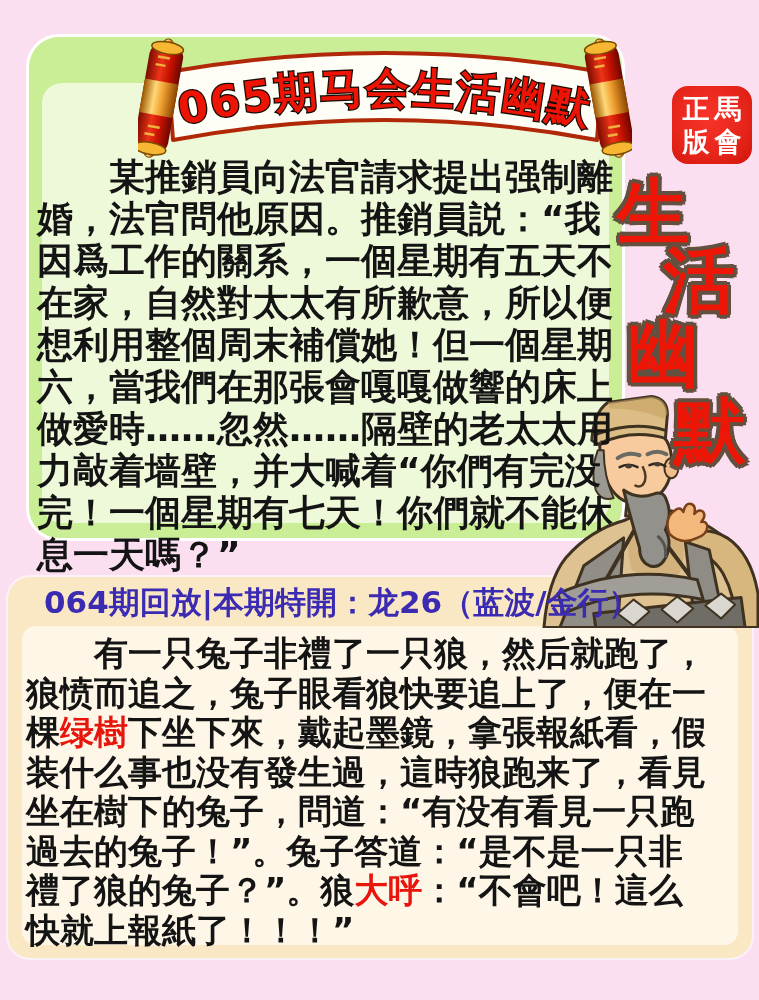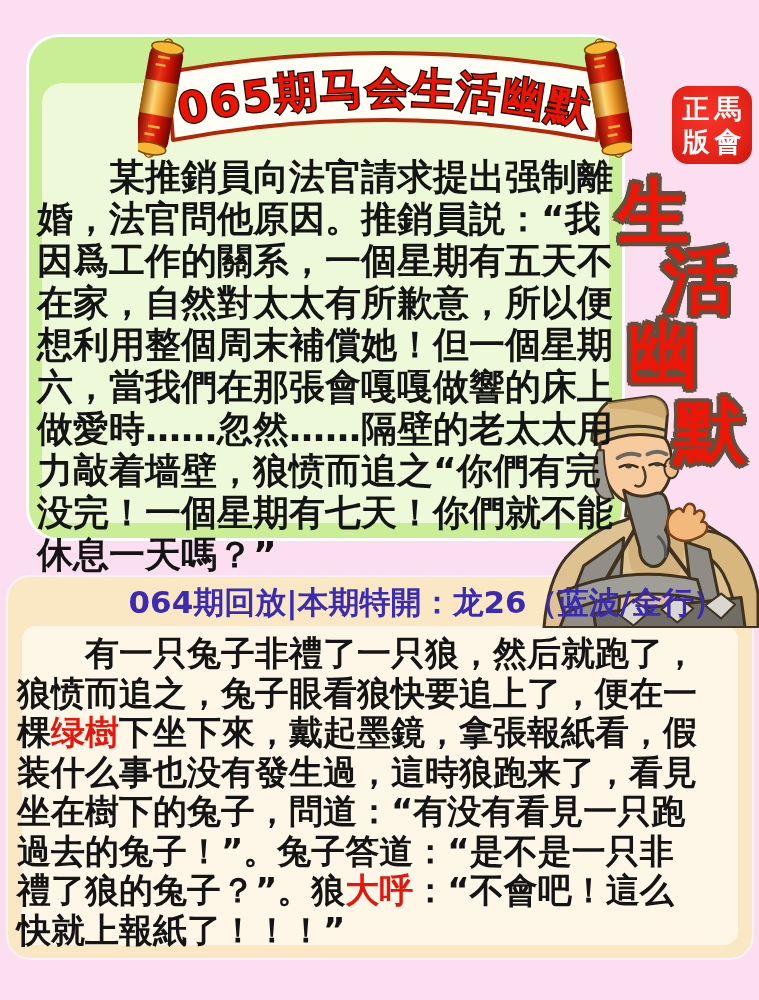--- a/index.html
+++ b/index.html
@@ -50,24 +50,24 @@
   
   .oldman{ position:absolute; left:540px; top:388px; width:219px; height:240px; z-index:2; }
   
   .joke1{
     position:absolute; left:37px; top:156px; width:578px; z-index:4;
     font-size:36px; line-height:42px; font-weight:bold; color:#141414;
     word-break:break-all; letter-spacing:0;
   }
   .recap{
     position:absolute; left:44px; top:582px; width:680px; z-index:4;
-    font-size:31px; font-weight:bold; color:#3b2bb3; white-space:nowrap;text-align:right;
+    font-size:31px; font-weight:bold; color:#3b2bb3; white-space:nowrap;
   }
   .joke2{
-    position:absolute; left:17px; top:634px; width:690px; z-index:4;
+    position:absolute; left:26px; top:634px; width:690px; z-index:4;
     font-size:34px; line-height:39.5px; font-weight:bold; color:#141414;
     word-break:break-all;
   }
   .joke2 .hl{ color:#e8150d; }
   .solution{
     position:absolute; left:16px; top:946px; width:736px; z-index:5;
     font-size:30px; font-weight:bold; color:#3f22d4; white-space:nowrap;
     text-shadow:0 0 2px #ffffff, 1px 1px 0 rgba(255,255,255,.8);
   }
 </style>
@@ -159,20 +159,20 @@
     <span>馬</span>
     <span>版</span>
     <span>會</span>
   </div>
 
   <span class="vchar v0">生</span>
   <span class="vchar v1">活</span>
   <span class="vchar v2">幽</span>
   <span class="vchar v3">默</span>
 
-  <div class="joke1">　　某推銷員向法官請求提出强制離婚，法官問他原因。推銷員説：“我因爲工作的關系，一個星期有五天不在家，自然對太太有所歉意，所以便想利用整個周末補償她！但一個星期六，當我們在那張會嘎嘎做響的床上做愛時……忽然……隔壁的老太太用力敲着墙壁，狼愤而追之“你們有完没完！一個星期有七天！你們就不能休息一天嗎？”</div>
+  <div class="joke1">　　某推銷員向法官請求提出强制離婚，法官問他原因。推銷員説：“我因爲工作的關系，一個星期有五天不在家，自然對太太有所歉意，所以便想利用整個周末補償她！但一個星期六，當我們在那張會嘎嘎做響的床上做愛時……忽然……隔壁的老太太用力敲着墙壁，并大喊着“你們有完没完！一個星期有七天！你們就不能休息一天嗎？”</div>
 
   <div class="recap">064期回放|本期特開：龙26（蓝波/金行）</div>
 
   <div class="joke2"><span>　　有一只兔子非禮了一只狼，然后就跑了，狼愤而追之，兔子眼看狼快要追上了，便在一棵</span><span class="hl">绿樹</span><span>下坐下來，戴起墨鏡，拿張報紙看，假装什么事也没有發生過，這時狼跑来了，看見坐在樹下的兔子，問道：“有没有看見一只跑過去的兔子！”。兔子答道：“是不是一只非禮了狼的兔子？”。狼</span><span class="hl">大呼</span><span>：“不會吧！這么快就上報紙了！！！”</span></div>
 
 
 </div>
 
 </body></html>

